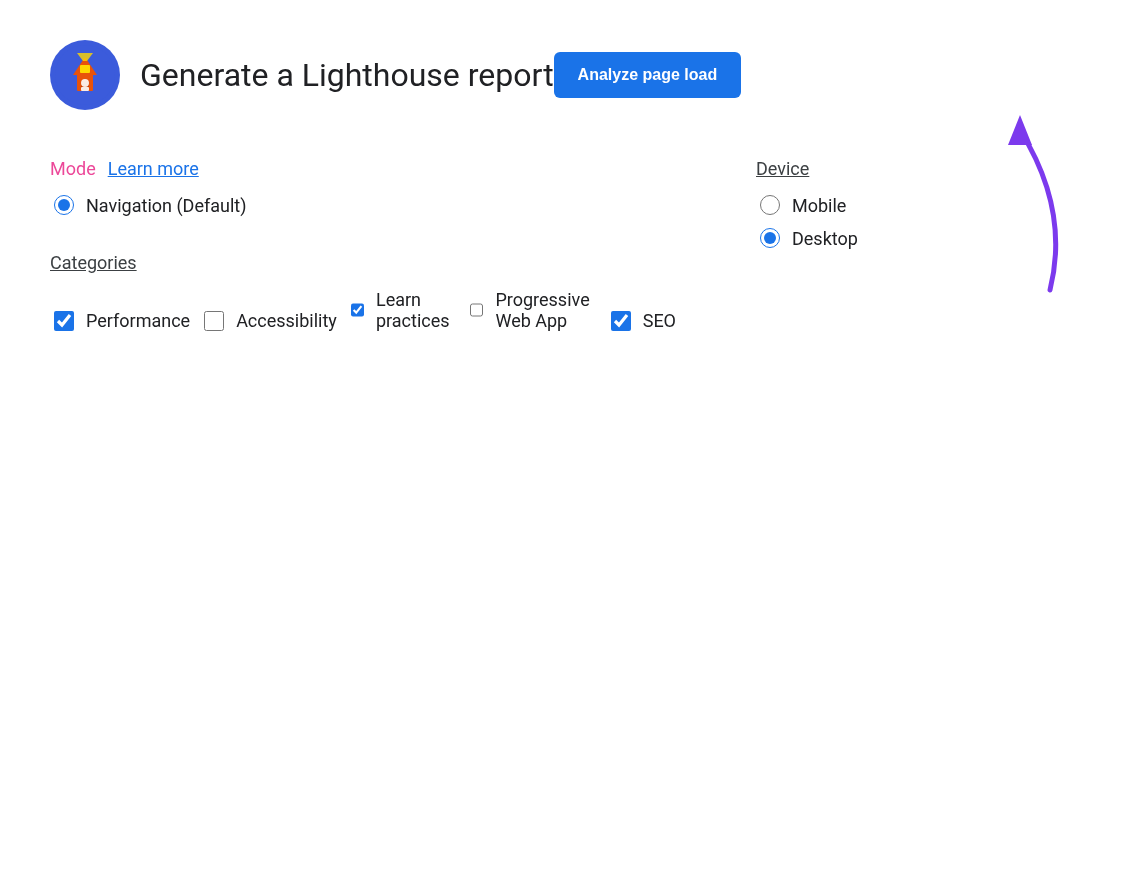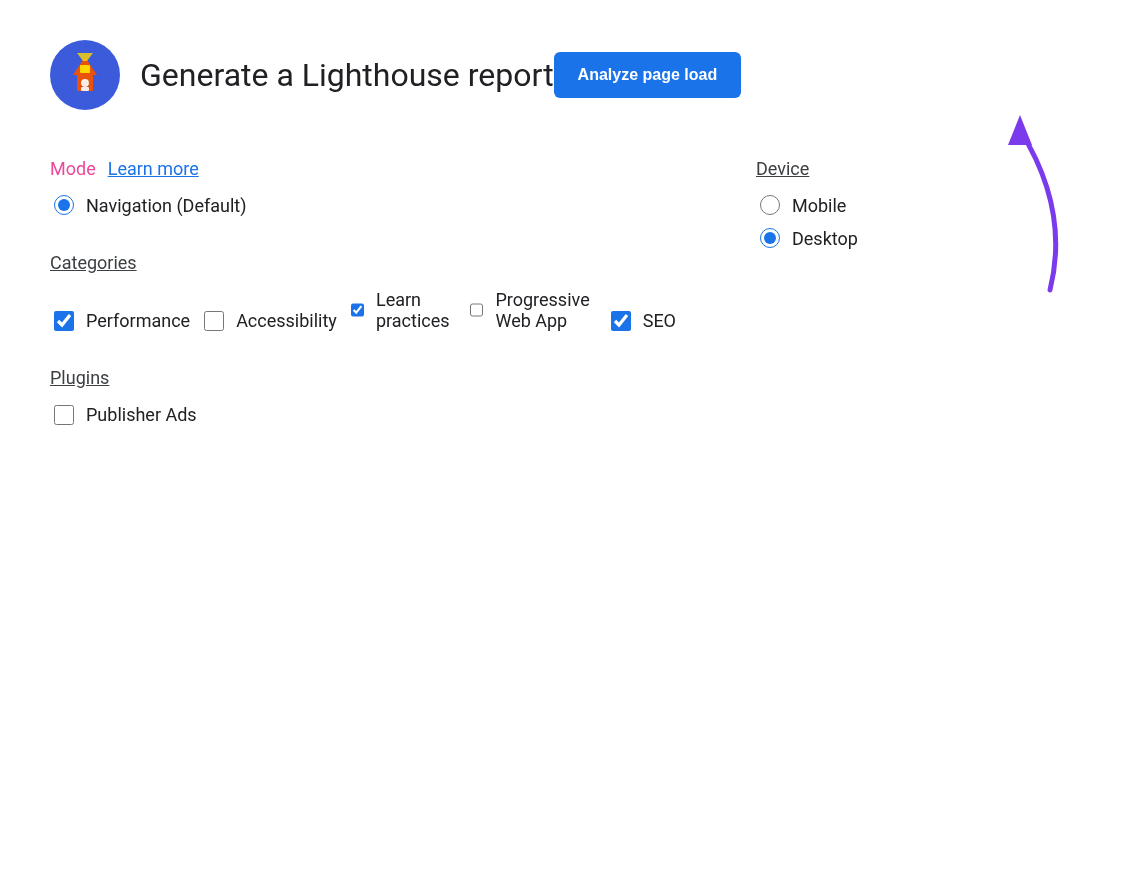--- a/index.html
+++ b/index.html
@@ -269,29 +269,20 @@
             <input type="checkbox" class="checkbox-input" name="pwa" style="">
             <span class="checkbox-label">Progressive Web App</span>
           </label>
           <label class="checkbox-item">
             <input type="checkbox" class="checkbox-input" name="seo" checked="" style="">
             <span class="checkbox-label">SEO</span>
           </label>
         </div>
       </div>
 
-      <div class="plugins-section">
-        <div class="section-title">Plugins</div>
-        <div class="checkbox-group">
-          <label class="checkbox-item">
-            <input type="checkbox" class="checkbox-input" name="publisher-ads" style="">
-            <span class="checkbox-label">Publisher Ads</span>
-          </label>
-        </div>
-      </div>
 
     </div>
 
     <div class="right-panel">
 
       <div class="device-section">
         <div class="section-title">Device</div>
         <div class="radio-group">
           <label class="radio-item">
             <input type="radio" class="radio-input" name="device" style="">

